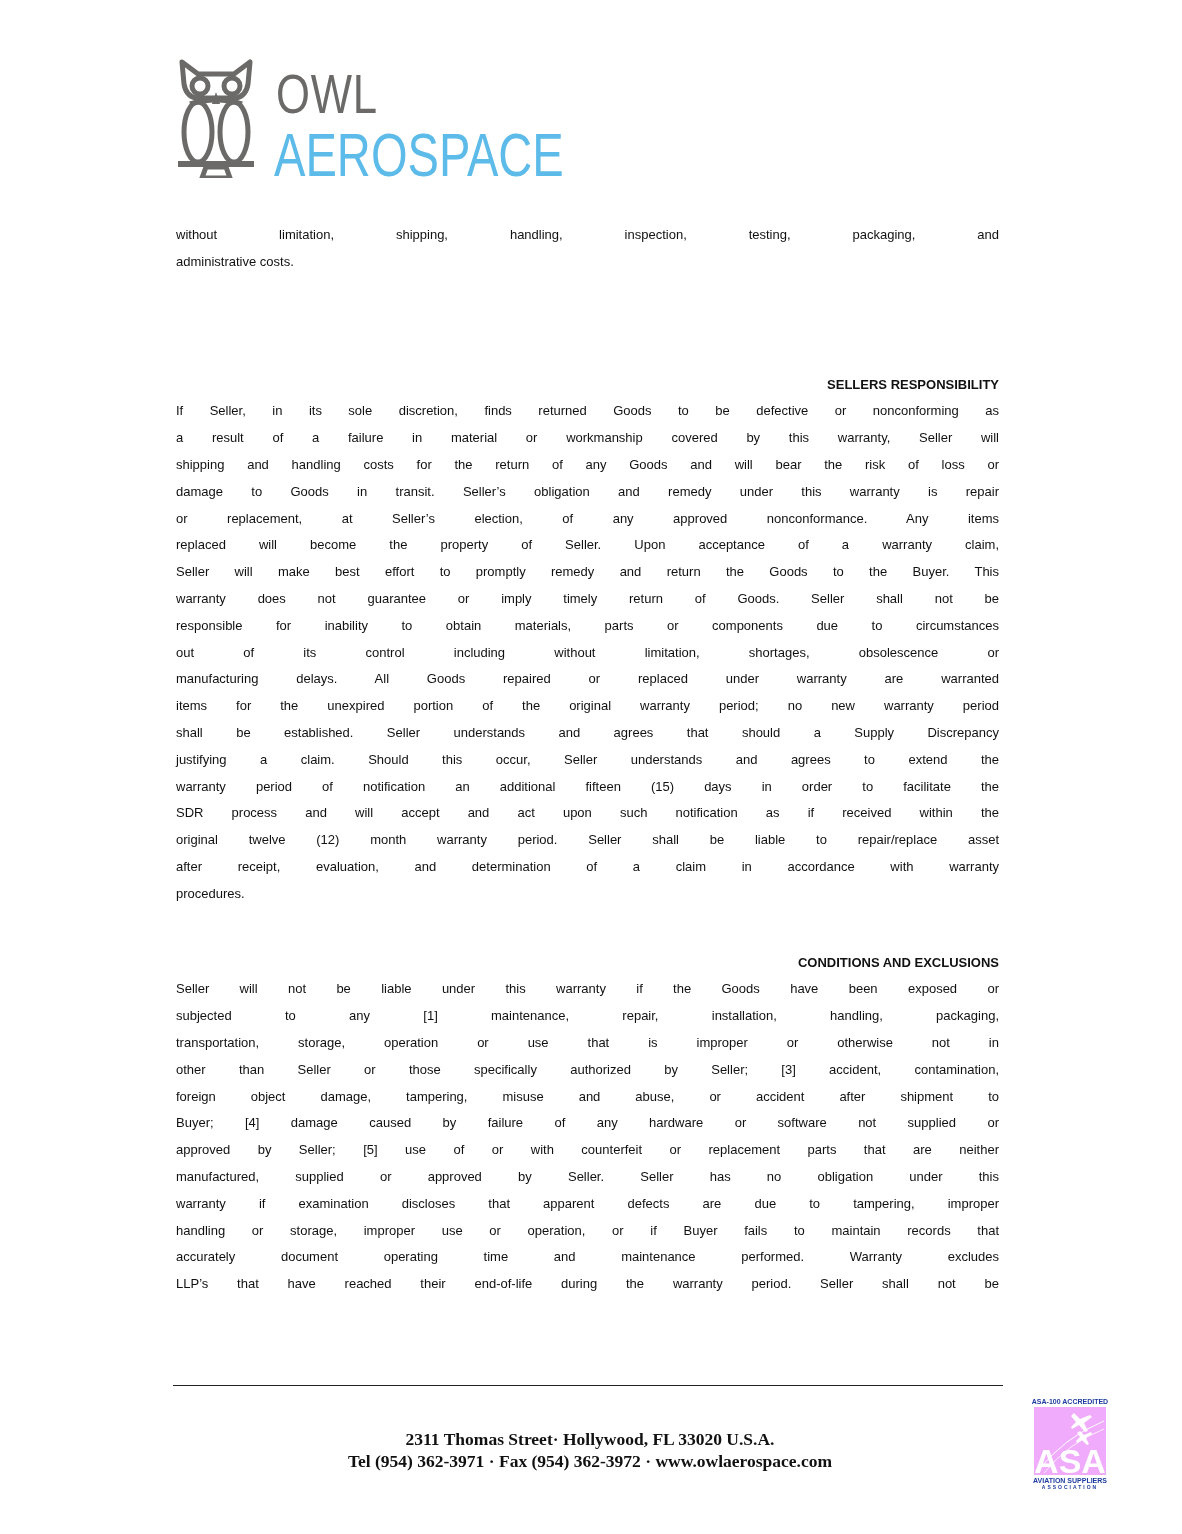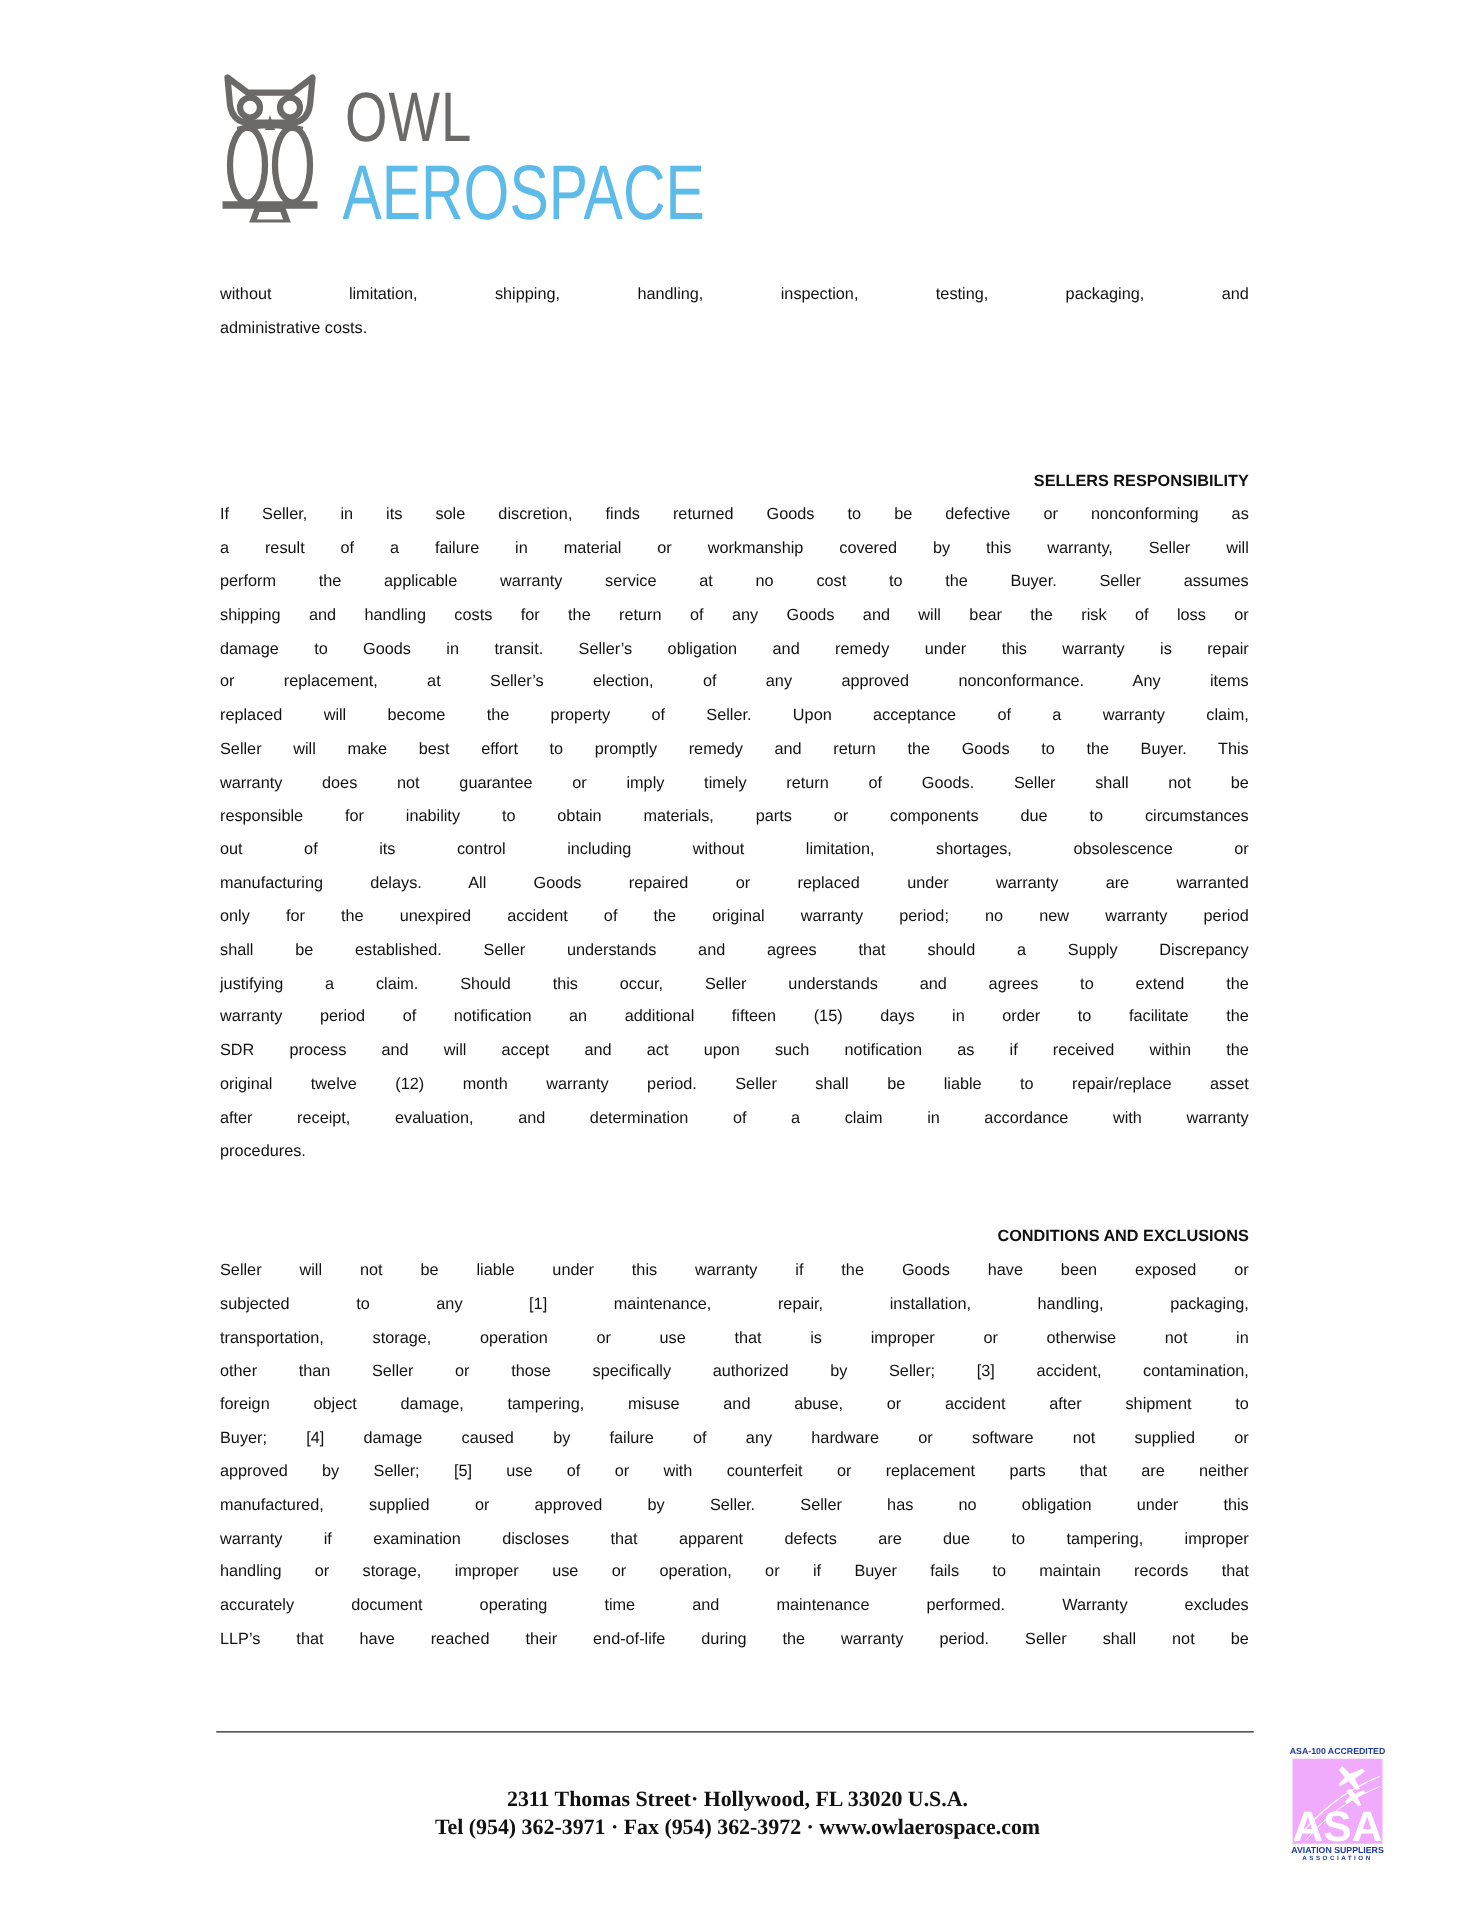--- a/index.html
+++ b/index.html
@@ -61,31 +61,30 @@
       <span class="line last">administrative costs.</span>
     </p>
 
     <div class="gap-lg"></div>
 
     <div>
       <div class="heading">SELLERS RESPONSIBILITY</div>
       <p>
         <span class="line">If Seller, in its sole discretion, finds returned Goods to be defective or nonconforming as</span>
         <span class="line">a result of a failure in material or workmanship covered by this warranty, Seller will</span>
-        <span class="line">perform the applicable warranty service at no cost to the Buyer. Seller assumes</span>
         <span class="line">shipping and handling costs for the return of any Goods and will bear the risk of loss or</span>
         <span class="line">damage to Goods in transit. Seller’s obligation and remedy under this warranty is repair</span>
         <span class="line">or replacement, at Seller’s election, of any approved nonconformance. Any items</span>
         <span class="line">replaced will become the property of Seller. Upon acceptance of a warranty claim,</span>
         <span class="line">Seller will make best effort to promptly remedy and return the Goods to the Buyer.  This</span>
         <span class="line">warranty does not guarantee or imply timely return of Goods. Seller shall not be</span>
         <span class="line">responsible for inability to obtain materials, parts or components due to circumstances</span>
         <span class="line">out of its control including without limitation, shortages, obsolescence or</span>
         <span class="line">manufacturing delays. All Goods repaired or replaced under warranty are warranted</span>
-        <span class="line">only for the unexpired accident of the original warranty period; no new warranty period</span>
+        <span class="line">items for the unexpired portion of the original warranty period; no new warranty period</span>
         <span class="line">shall be established. Seller understands and agrees that should a Supply Discrepancy</span>
         <span class="line">justifying a claim. Should this occur, Seller understands and agrees to extend the</span>
         <span class="line">warranty period of notification an additional fifteen (15) days in order to facilitate the</span>
         <span class="line">SDR process and will accept and act upon such notification as if received within the</span>
         <span class="line">original twelve (12) month warranty period. Seller shall be liable to repair/replace asset</span>
         <span class="line">after receipt, evaluation, and determination of a claim in accordance with warranty</span>
         <span class="line last">procedures.</span>
       </p>
     </div>
 

